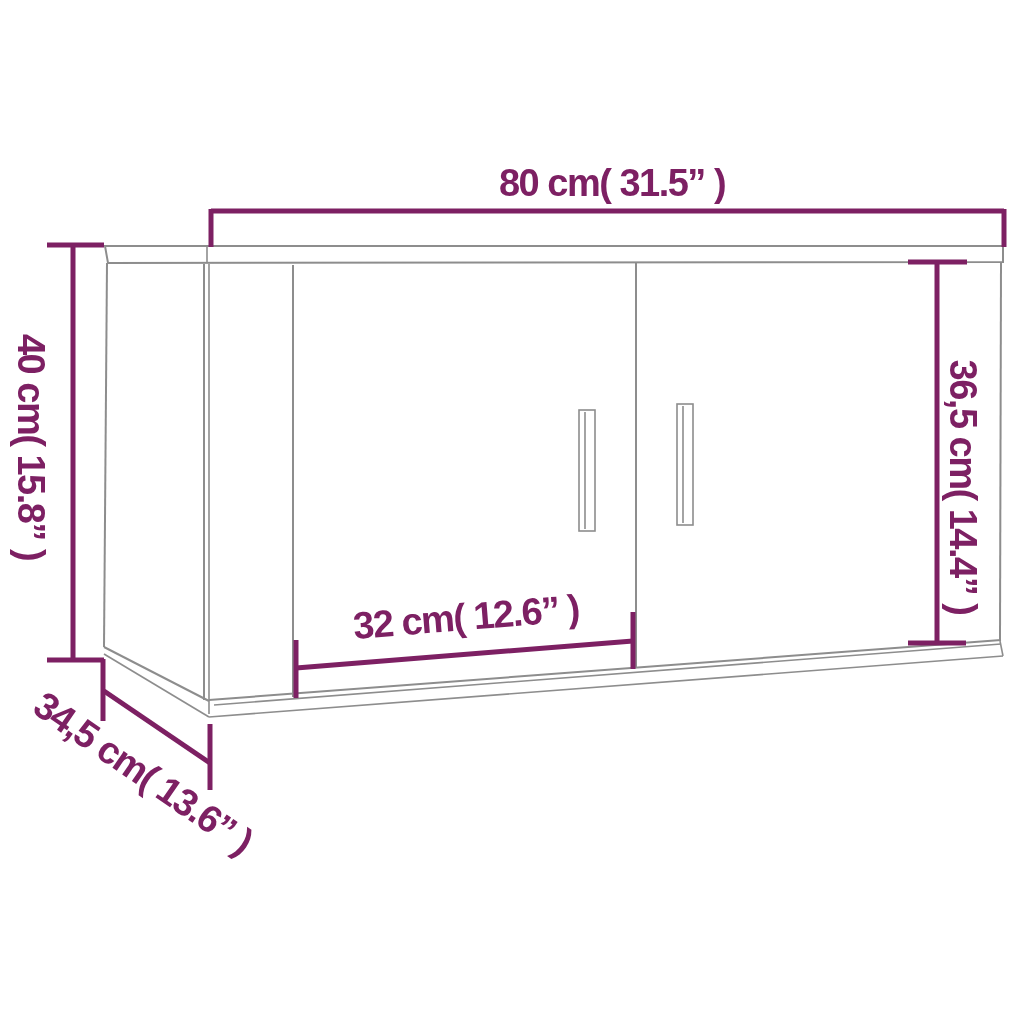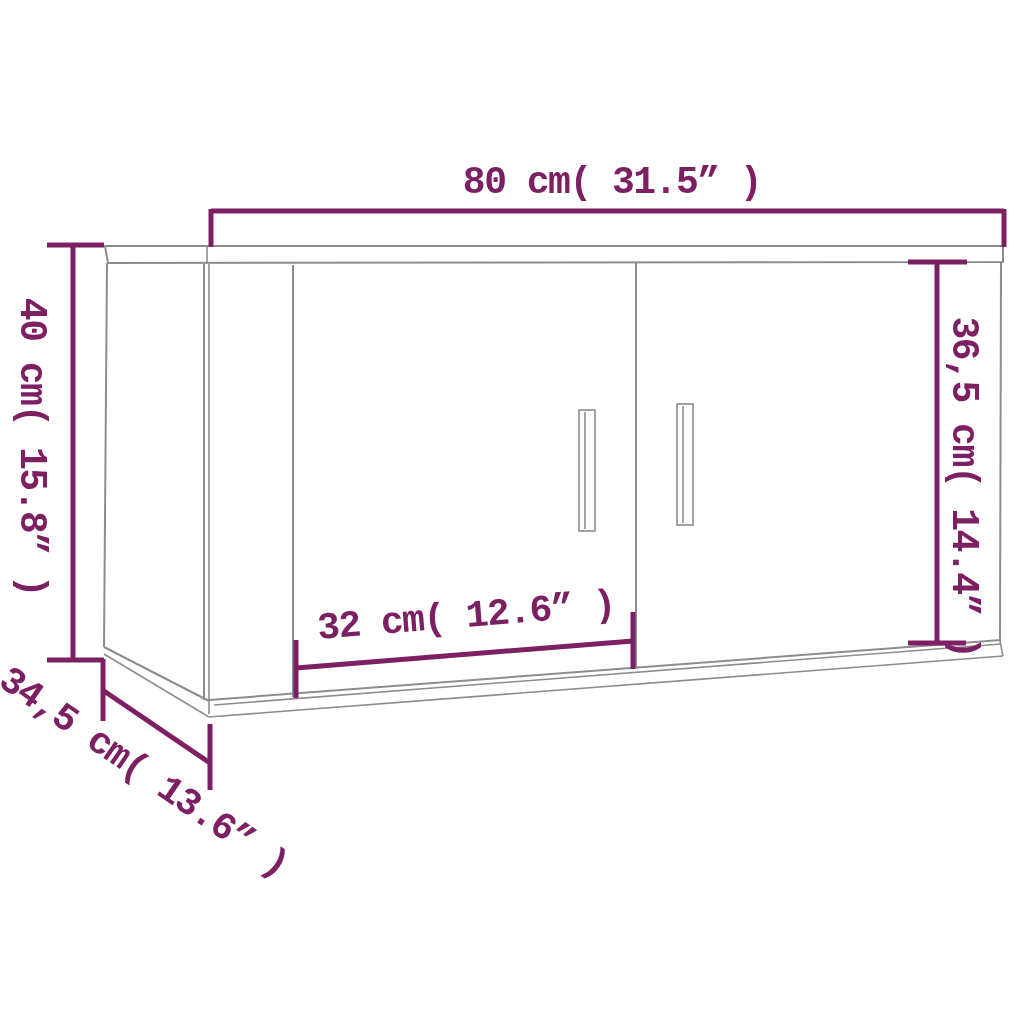--- a/index.html
+++ b/index.html
@@ -6,21 +6,21 @@
     --accent:#7D2063;
     --line:#8D8D8D;
     --background:#FFFFFF;
   }
   html,body{margin:0;padding:0;background:#fff;}
   .stage{
     position:relative;
     width:1024px;height:1024px;
     background:var(--background);
     overflow:hidden;
-    font-family:Liberation Mono, monospace;
+    font-family:Liberation Sans, sans-serif;
   }
   svg.drawing{position:absolute;left:0;top:0;}
   .cab{stroke:var(--line);stroke-width:2;fill:none;}
   .cab-fill{stroke:var(--line);stroke-width:2;fill:var(--background);}
   .cab-thin{stroke:var(--line);stroke-width:1.6;fill:none;}
   .dim{stroke:var(--accent);stroke-width:5;fill:none;}
   .dim-label{
     position:absolute;
     color:var(--accent);
     font-weight:700;

